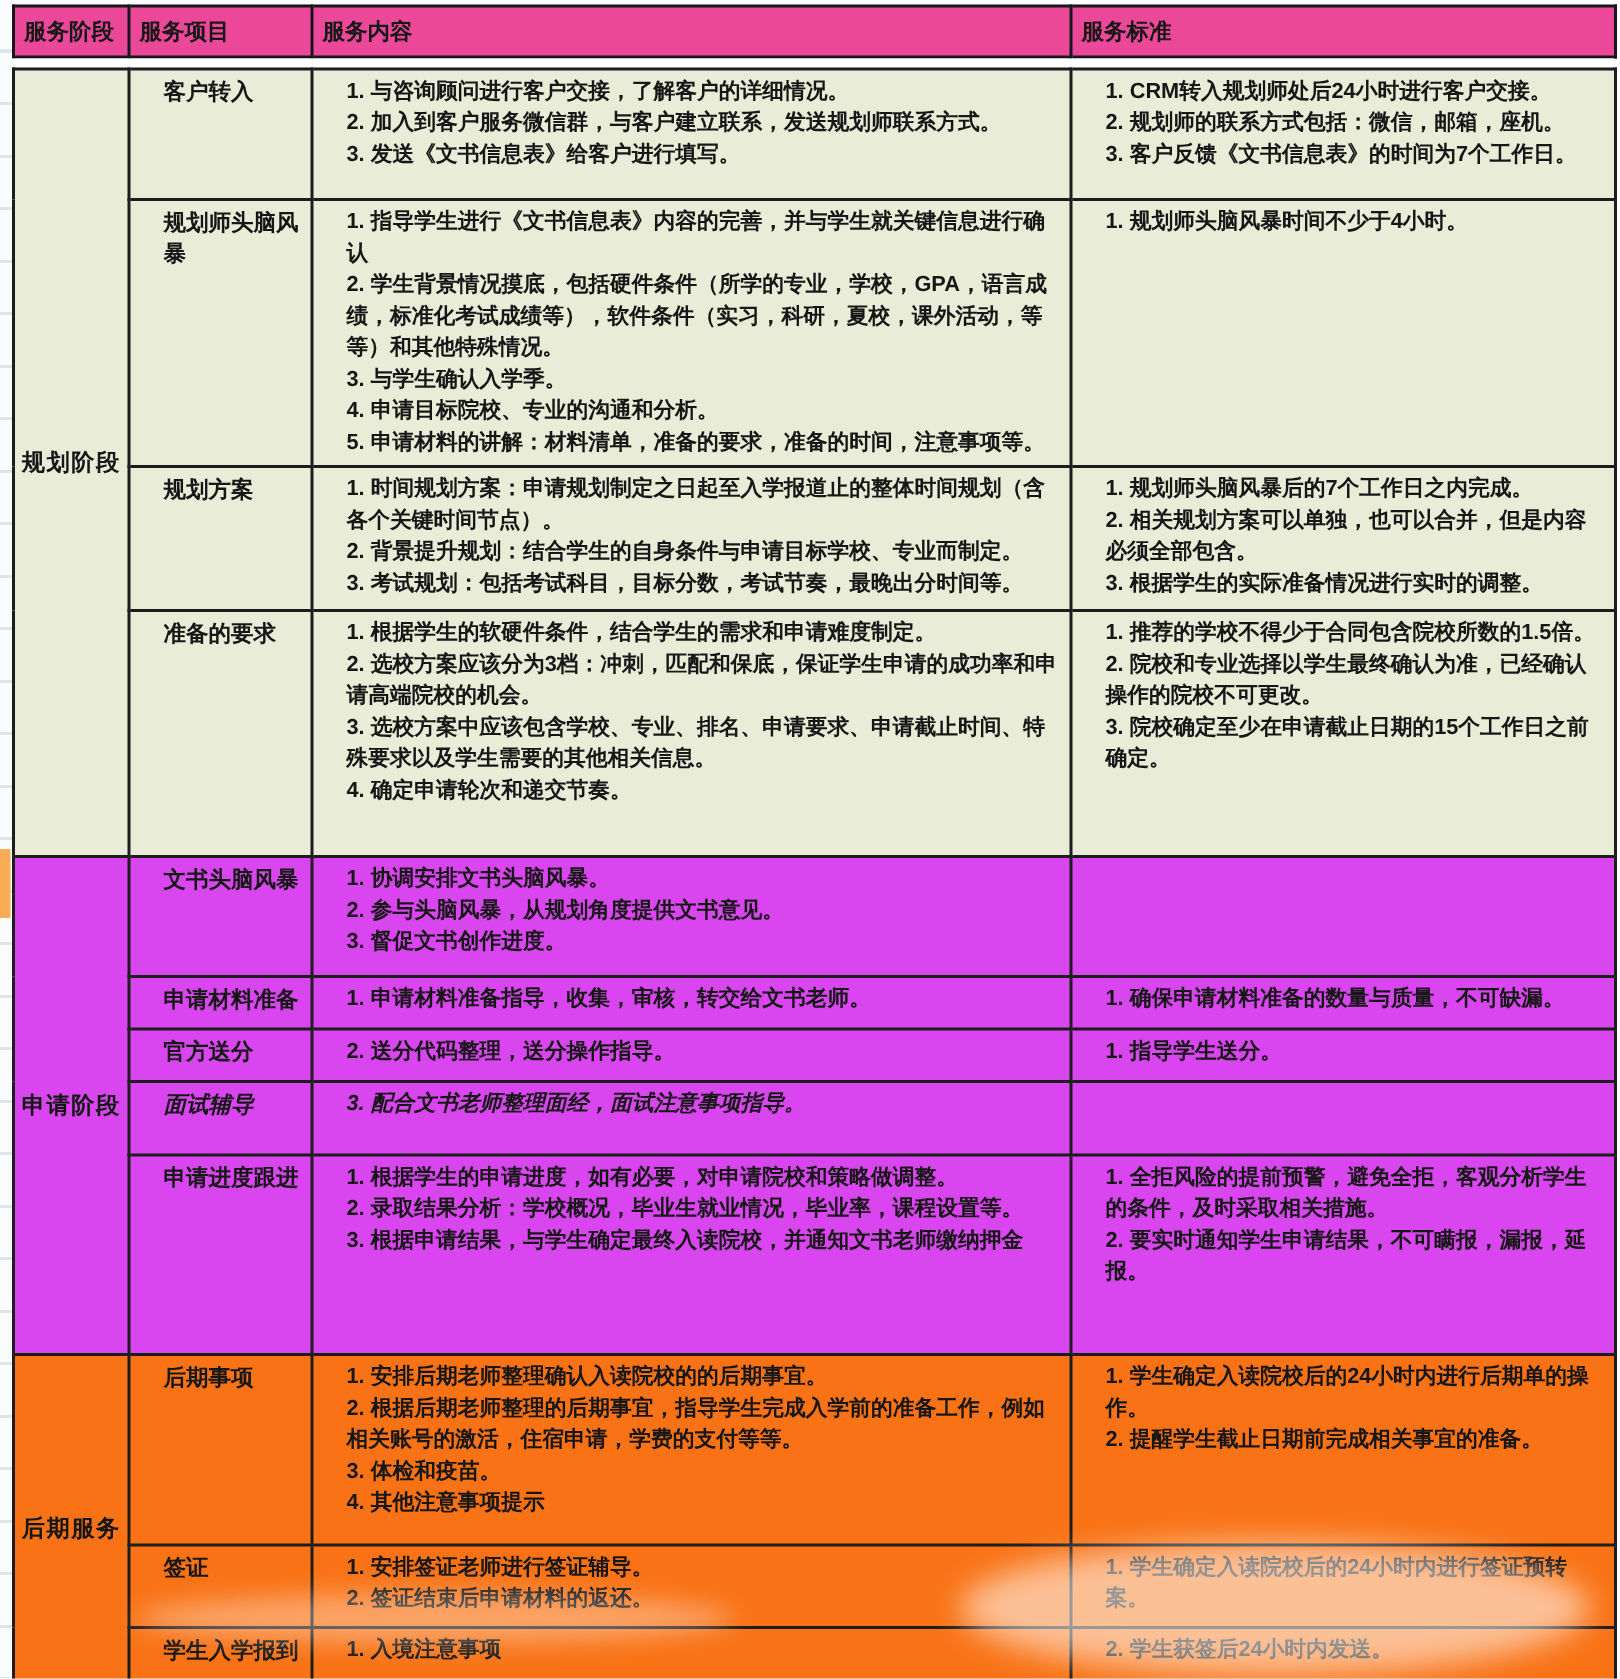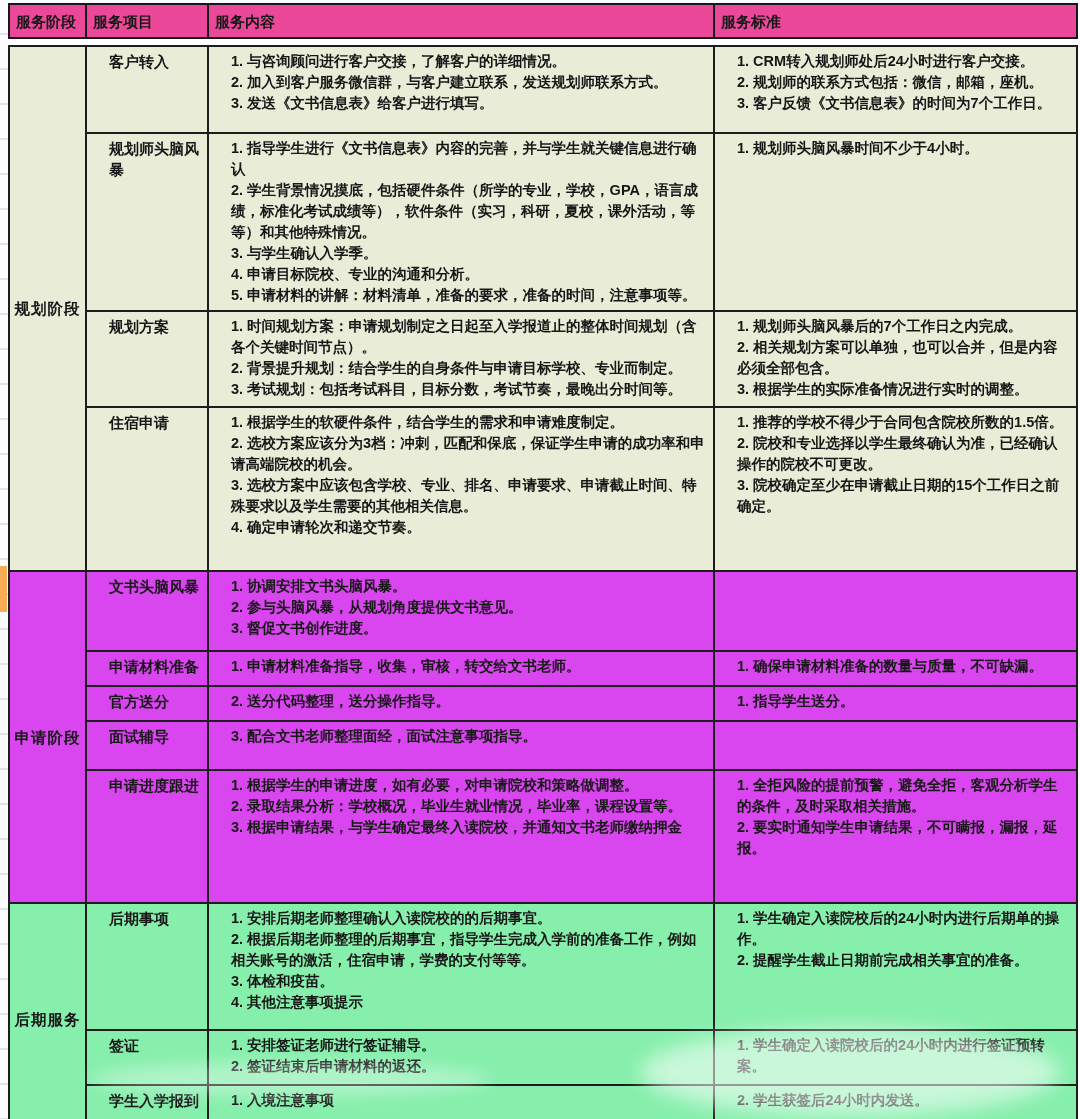--- a/index.html
+++ b/index.html
@@ -39,21 +39,21 @@
     background:#ec4899;
     text-align:left;font-size:15px;height:26px;vertical-align:middle;
     border-color:#16161c;
     padding:3px 6px;
   }
   .gap{height:6px;background:#ffffff;}
 
   
   .sec-plan td{background:#e9ecd7;}
   .sec-apply td{background:#d946ef;}
-  .sec-post td{background:#86efac;}
+  .sec-post td{background:#f97316;}
 
   td.stage{
     vertical-align:middle;text-align:center;
     font-size:15.5px;letter-spacing:1px;padding:16px 2px;
   }
   td.item{font-size:15px;}
   .line{margin:0;}
 
   
   .wm{position:absolute;z-index:6;pointer-events:none;background:rgba(255,255,255,0.55);}
@@ -135,21 +135,21 @@
           <div class="line">3. 考试规划：包括考试科目，目标分数，考试节奏，最晚出分时间等。</div>
         </td>
         <td class="standard">
           <div class="line">1. 规划师头脑风暴后的7个工作日之内完成。</div>
           <div class="line">2. 相关规划方案可以单独，也可以合并，但是内容必须全部包含。</div>
           <div class="line">3. 根据学生的实际准备情况进行实时的调整。</div>
         </td>
       </tr>
 
       <tr class="sec-plan" style="height:164px;">
-        <td class="item">住宿申请</td>
+        <td class="item">准备的要求</td>
         <td class="content">
           <div class="line">1. 根据学生的软硬件条件，结合学生的需求和申请难度制定。</div>
           <div class="line">2. 选校方案应该分为3档：冲刺，匹配和保底，保证学生申请的成功率和申请高端院校的机会。</div>
           <div class="line">3. 选校方案中应该包含学校、专业、排名、申请要求、申请截止时间、特殊要求以及学生需要的其他相关信息。</div>
           <div class="line">4. 确定申请轮次和递交节奏。</div>
         </td>
         <td class="standard">
           <div class="line">1. 推荐的学校不得少于合同包含院校所数的1.5倍。</div>
           <div class="line">2. 院校和专业选择以学生最终确认为准，已经确认操作的院校不可更改。</div>
           <div class="line">3. 院校确定至少在申请截止日期的15个工作日之前确定。</div>
@@ -180,21 +180,21 @@
       <tr class="sec-apply" style="height:35px;">
         <td class="item">官方送分</td>
         <td class="content">
           <div class="line">2. 送分代码整理，送分操作指导。</div>
         </td>
         <td class="standard">
           <div class="line">1. 指导学生送分。</div>
         </td>
       </tr>
 
-      <tr class="sec-apply" style="height:49px;">
+      <tr class="sec-apply" style="height:49px;font-style:italic;">
         <td class="item">面试辅导</td>
         <td class="content">
           <div class="line">3. 配合文书老师整理面经，面试注意事项指导。</div>
         </td>
         <td class="standard"></td>
       </tr>
 
       <tr class="sec-apply" style="height:133px;">
         <td class="item">申请进度跟进</td>
         <td class="content">

